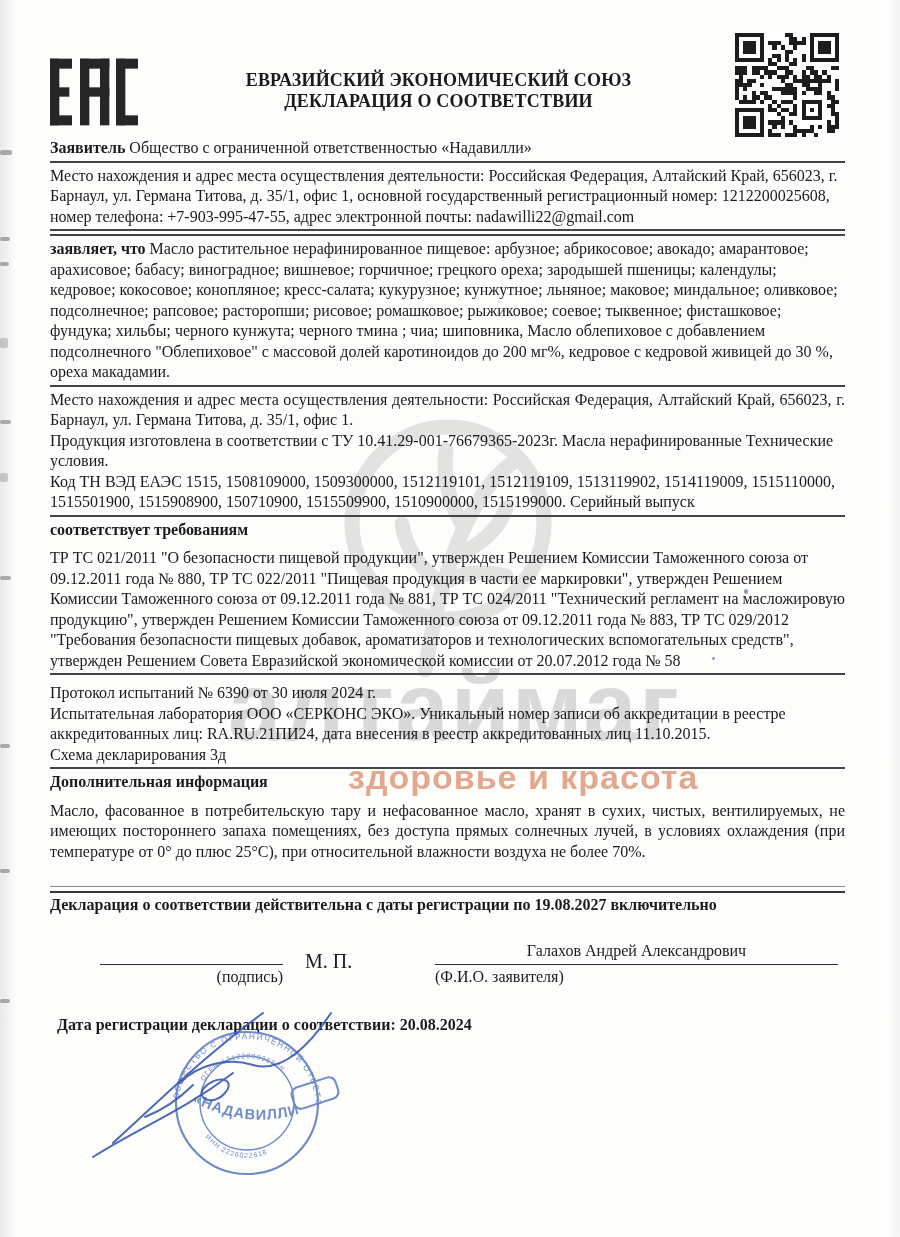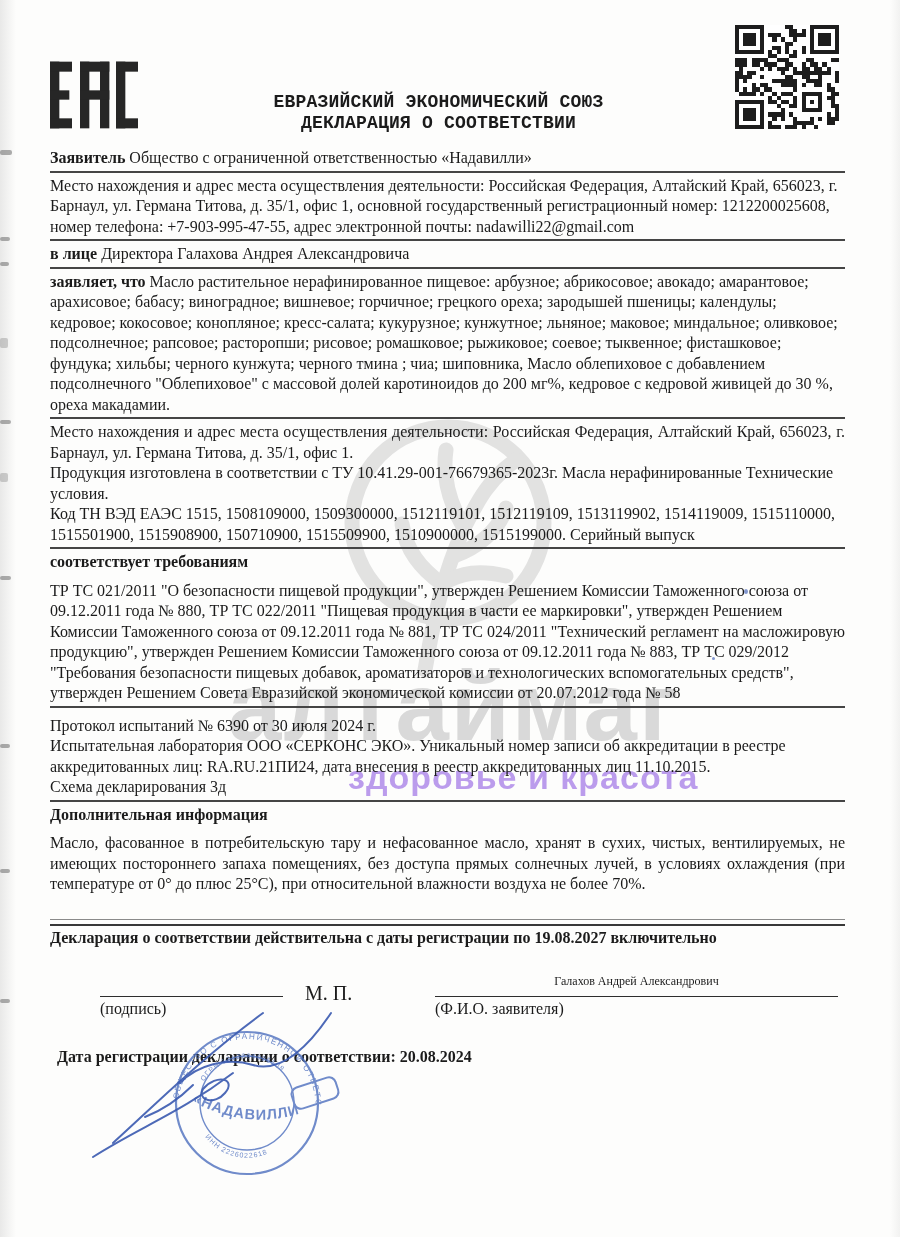--- a/index.html
+++ b/index.html
@@ -21,47 +21,47 @@
   .watermark{position:absolute;inset:0;z-index:0;pointer-events:none;}
   .wm-brand{
     position:absolute;left:228px;top:652px;width:480px;
     font-family:Liberation Sans, sans-serif;
     font-weight:bold;font-size:96px;letter-spacing:2px;color:#aaaaaa;opacity:.42;
     white-space:nowrap;
   }
   .wm-tagline{
     position:absolute;left:348px;top:758px;
     font-family:"Liberation Sans","DejaVu Sans",sans-serif;
-    font-weight:bold;font-size:34px;letter-spacing:1px;color:#6d28d9;opacity:.45;
+    font-weight:bold;font-size:34px;letter-spacing:1px;color:#c2410c;opacity:.45;
     white-space:nowrap;
   }
   .wm-tree{position:absolute;left:330px;top:408px;opacity:.45;}
 
   
   .content{position:relative;z-index:1;padding:36px 55px 0 50px;}
-  .hdr{display:flex;align-items:flex-end;height:98px;font-family:Liberation Mono, monospace;}
+  .hdr{display:flex;align-items:center;height:98px;}
   .eac{width:92px;padding-top:17px;}
   .titles{flex:1;text-align:center;padding-top:12px;}
   .title-line{font-weight:bold;font-size:18px;line-height:21px;letter-spacing:.2px;}
   .qr-wrap{width:110px;padding-top:4px;}
 
   p{margin:0;font-size:16px;line-height:20.5px;}
   .b{font-weight:bold;}
   .just{text-align:justify;}
   .rule{border:none;border-top:2px solid #454545;margin:2px 0 3px 0;}
   .dbl-rule{margin-top:24px;}
   .dbl-rule .r1{border:none;border-top:1.2px solid #8a8a8a;margin:0 0 4px 0;}
-  .dbl-rule .r2{border:none;border-top:2.6px solid #383838;margin:0 0 2px 0;}.mt4{margin-top:14px;}.mt8{margin-top:8px;}
+  .dbl-rule .r2{border:none;border-top:2.6px solid #383838;margin:0 0 2px 0;}.mt4{margin-top:4px;}.mt8{margin-top:8px;}
 
   
   .sig-block{position:relative;height:92px;margin-top:4px;}
   .sig-line{position:absolute;left:50px;top:44px;width:183px;border-bottom:1.6px solid #2e2e2e;}
-  .sig-caption{position:absolute;left:50px;top:48px;width:183px;text-align:left;font-size:16px;}
+  .sig-caption{position:absolute;left:50px;top:48px;width:183px;text-align:right;font-size:16px;}
   .mp{position:absolute;left:255px;top:30px;font-size:20px;}
-  .fio-name{position:absolute;left:385px;top:22px;width:403px;text-align:center;font-size:12px;}
+  .fio-name{position:absolute;left:385px;top:22px;width:403px;text-align:center;font-size:16px;}
   .fio-line{position:absolute;left:385px;top:44px;width:403px;border-bottom:1.6px solid #2e2e2e;}
   .fio-caption{position:absolute;left:385px;top:48px;width:403px;font-size:16px;}
 
   .reg{padding-left:7px;}
   .reg p{font-weight:bold;font-size:16px;line-height:26px;}
 
   
   .stamp-svg{position:absolute;left:152px;top:1008px;z-index:2;opacity:.8;}
   .ink-svg{position:absolute;left:85px;top:985px;z-index:2;}
   .qr-svg{shape-rendering:crispEdges;}
@@ -332,21 +332,20 @@
               </g>
           </g>
         </svg>
       </div>
     </div>
 
     <p class="mt4"><span class="b">Заявитель</span> <span>Общество с ограниченной ответственностью «Надавилли»</span></p>
     <hr class="rule">
     <p>Место нахождения и адрес места осуществления деятельности: Российская Федерация, Алтайский Край, 656023, г. Барнаул, ул. Германа Титова, д. 35/1, офис 1, основной государственный регистрационный номер: 1212200025608, номер телефона: +7-903-995-47-55, адрес электронной почты: nadawilli22@gmail.com</p>
     <hr class="rule">
-    <p><span class="b">в лице</span> <span>Директора Галахова Андрея Александровича</span></p>
     <hr class="rule">
 
     <p><span class="b">заявляет, что</span> <span>Масло растительное нерафинированное пищевое: арбузное; абрикосовое; авокадо; амарантовое; арахисовое; бабасу; виноградное; вишневое;  горчичное; грецкого ореха; зародышей пшеницы; календулы; кедровое; кокосовое; конопляное; кресс-салата; кукурузное; кунжутное; льняное; маковое; миндальное; оливковое; подсолнечное; рапсовое; расторопши; рисовое; ромашковое; рыжиковое; соевое; тыквенное; фисташковое; фундука; хильбы; черного кунжута; черного тмина ; чиа; шиповника, Масло облепиховое с добавлением подсолнечного "Облепиховое" с массовой долей каротиноидов до 200 мг%,  кедровое с кедровой живицей до 30 %,  ореха макадамии.</span></p>
     <hr class="rule">
 
     <p class="just">Место нахождения и адрес места осуществления деятельности: Российская Федерация, Алтайский Край, 656023, г. Барнаул, ул. Германа Титова, д. 35/1, офис 1.</p>
     <p>Продукция изготовлена в соответствии с ТУ 10.41.29-001-76679365-2023г. Масла нерафинированные Технические условия.</p>
     <p>Код ТН ВЭД ЕАЭС 1515, 1508109000, 1509300000, 1512119101, 1512119109, 1513119902, 1514119009, 1515110000, 1515501900, 1515908900, 150710900, 1515509900, 1510900000, 1515199000. Серийный выпуск</p>
     <hr class="rule">
 

